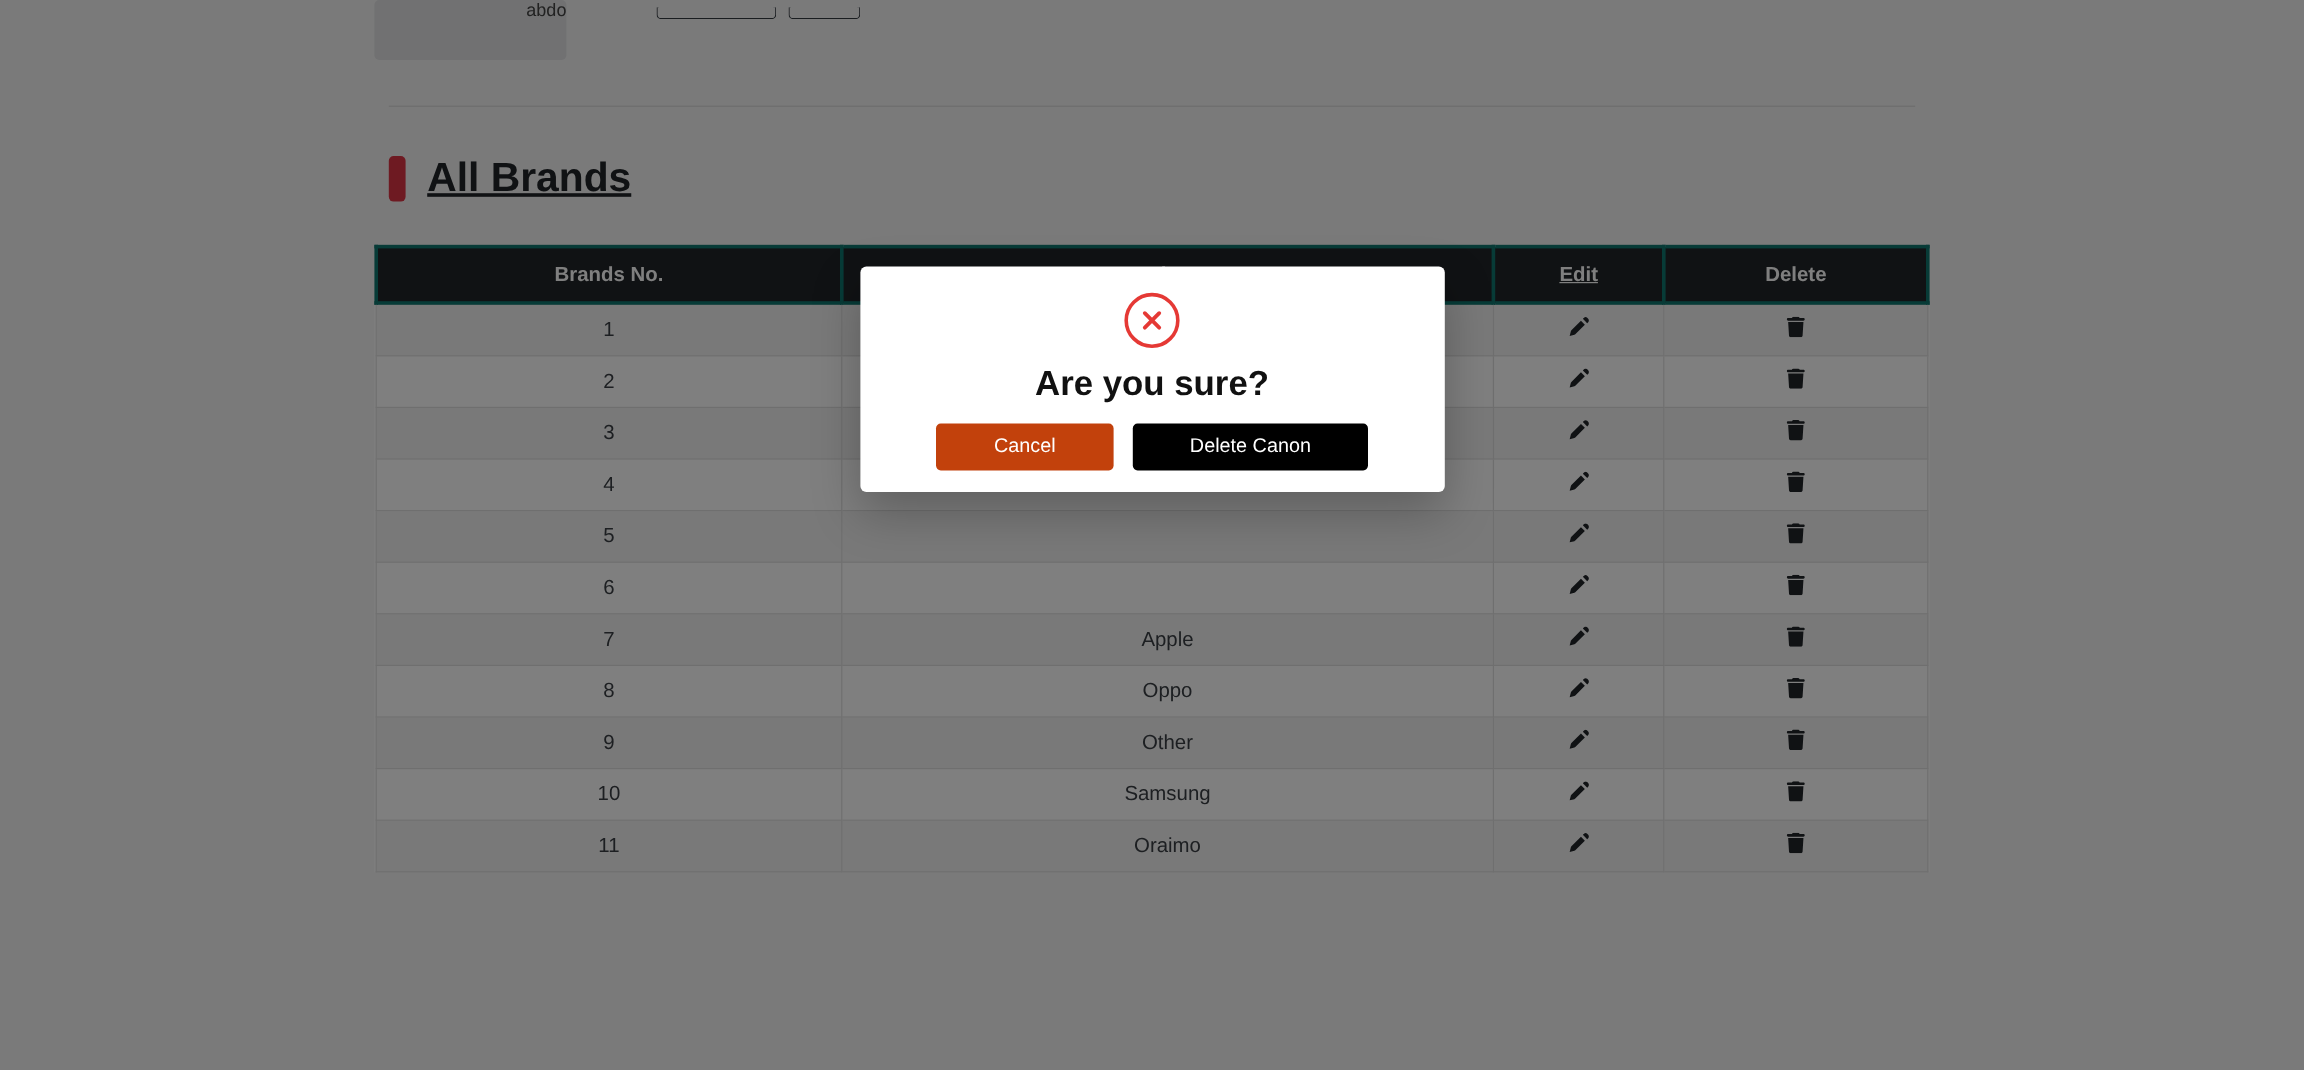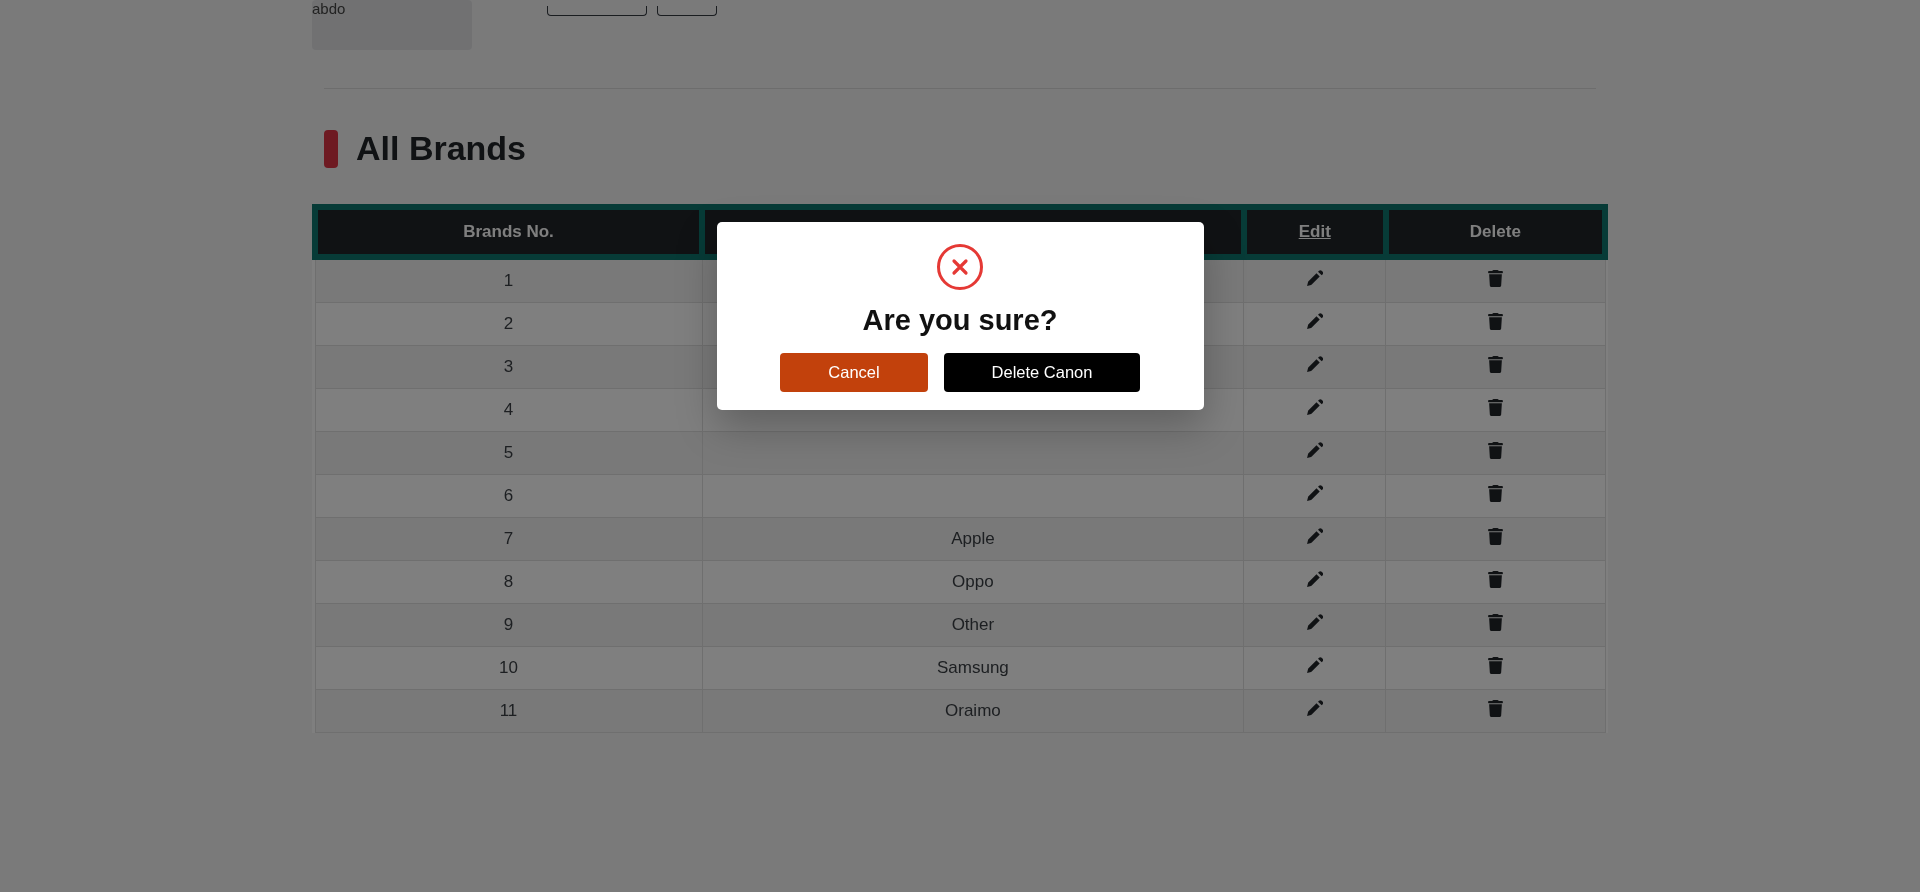--- a/index.html
+++ b/index.html
@@ -23,21 +23,21 @@
     align-items: center;
     padding: 0 0 20px 0;
   }
   .card-stub {
     width: 160px;
     height: 50px;
     background: #e2e3e5;
     border-radius: 4px;
     display: flex;
     align-items: flex-start;
-    justify-content: flex-start;
+    justify-content: flex-end;
     color: #444;
     font-size: 15px;
     padding-top: 0;
   }
   .btn-stub-wrap{
     display:flex;
     gap:10px;
     margin-left:75px;
     margin-top:-28px;
   }
@@ -55,20 +55,21 @@
     border-top:1px solid #dadada;
     margin: 18px 12px 40px 12px;
   }
   
   .title-row{
     display:flex;
     align-items:center;
     gap:18px;
     margin-bottom:36px;
     padding-left:12px;
+    text-decoration:underline;
   }
   .title-bar{
     width:14px;
     height:38px;
     background:#dc3545;
     border-radius:4px;
   }
   h1.page-title{
     font-size:34px;
     font-weight:700;
@@ -81,21 +82,21 @@
     background:#fff;
     margin:0 0px;
   }
   table.brands thead th{
     background:#212529;
     color:#fff;
     font-weight:600;
     padding:12px 8px;
     font-size:17px;
     text-align:center;
-    border:6px solid #0f766e;
+    border:3px solid #0f766e;
   }
   table.brands tbody td{
     text-align:center;
     padding:10px 8px;
     font-size:17px;
     color:#3a3f44;
     border:1px solid #dfdfdf;
     background:#fff;
   }
   table.brands tbody tr:nth-child(odd) td{

